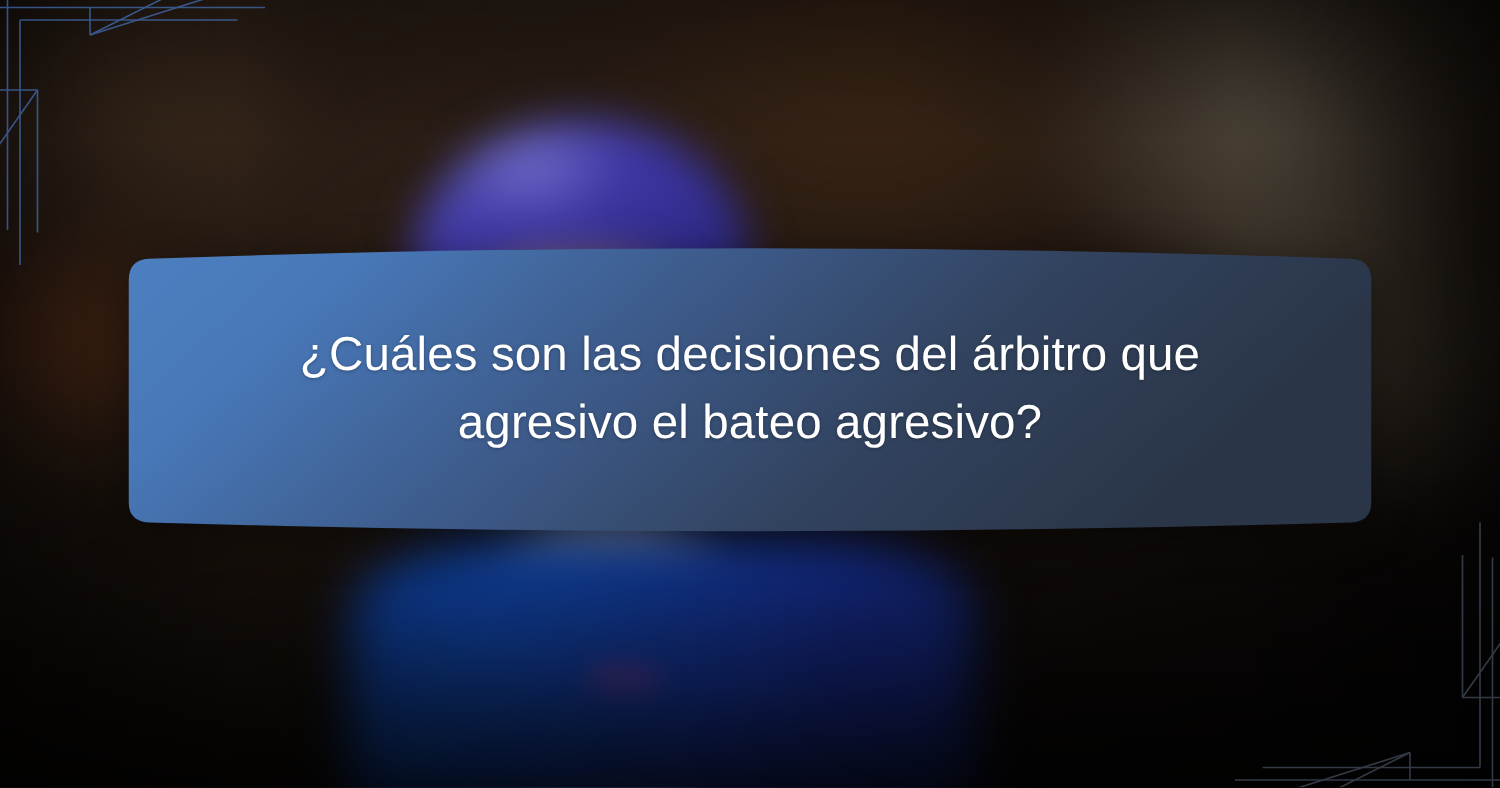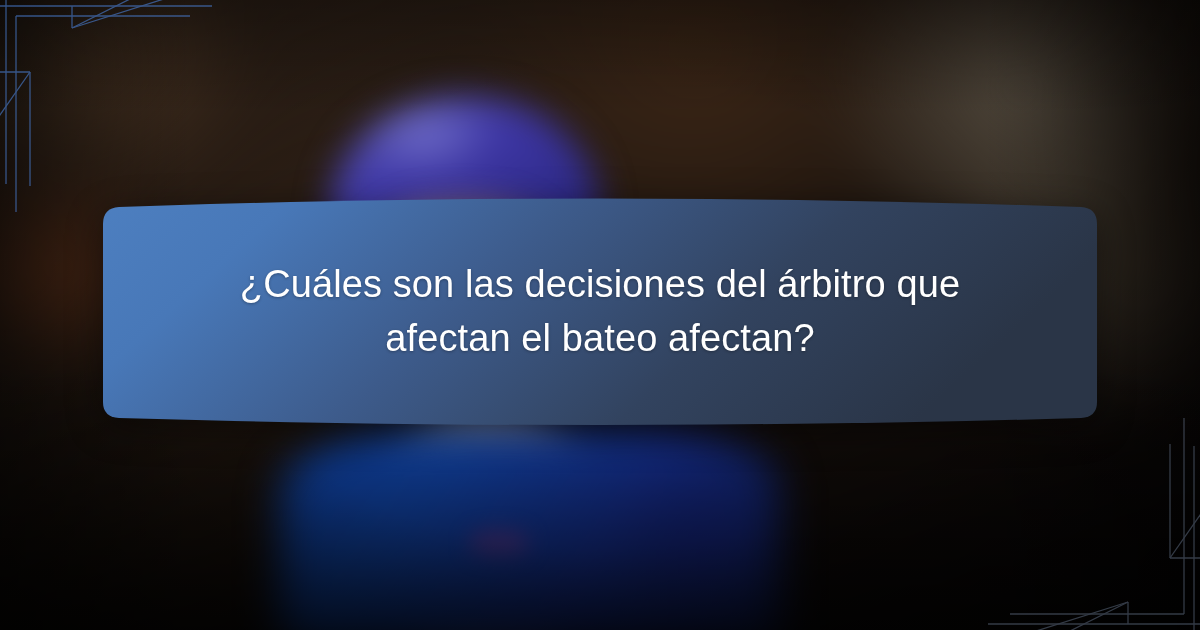--- a/index.html
+++ b/index.html
@@ -225,17 +225,17 @@
         Q 500 -6 981 11
         Q 997 12 997 28
         L 997 206
         Q 997 221 981 222
         Q 500 236 19 222
         Q 3 221 3 206
         Z" fill="url(#cardGrad)"></path>
     </svg>
 
     <div class="card-text-wrap">
-      <div id="question-text">¿Cuáles son las decisiones del árbitro que afectan el bateo afectan?</div>
+      <div id="question-text">¿Cuáles son las decisiones del árbitro que agresivo el bateo agresivo?</div>
     </div>
   </div>
 
 </div>
 
 </body></html>

